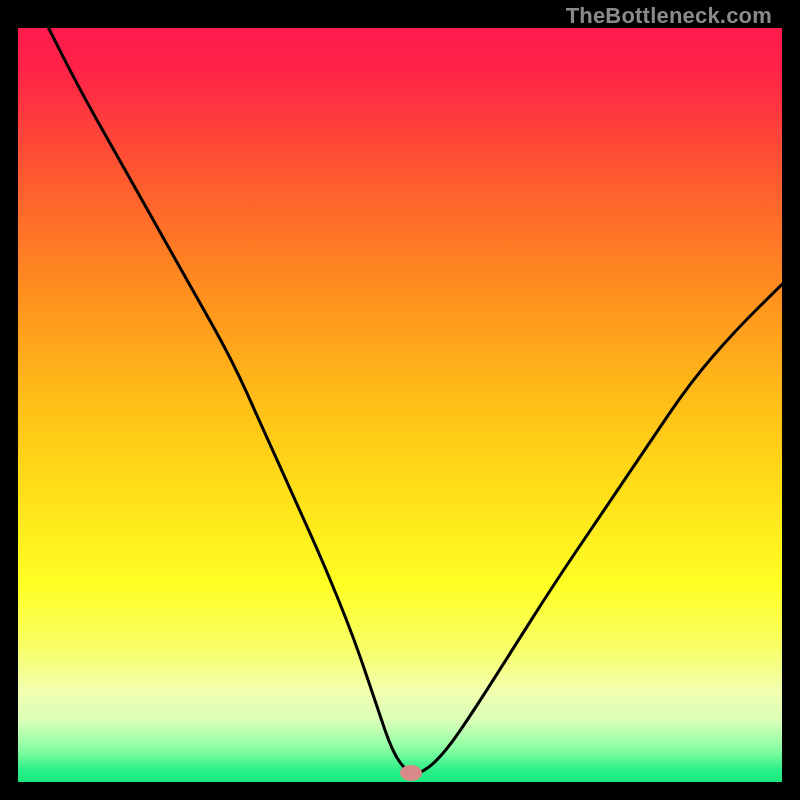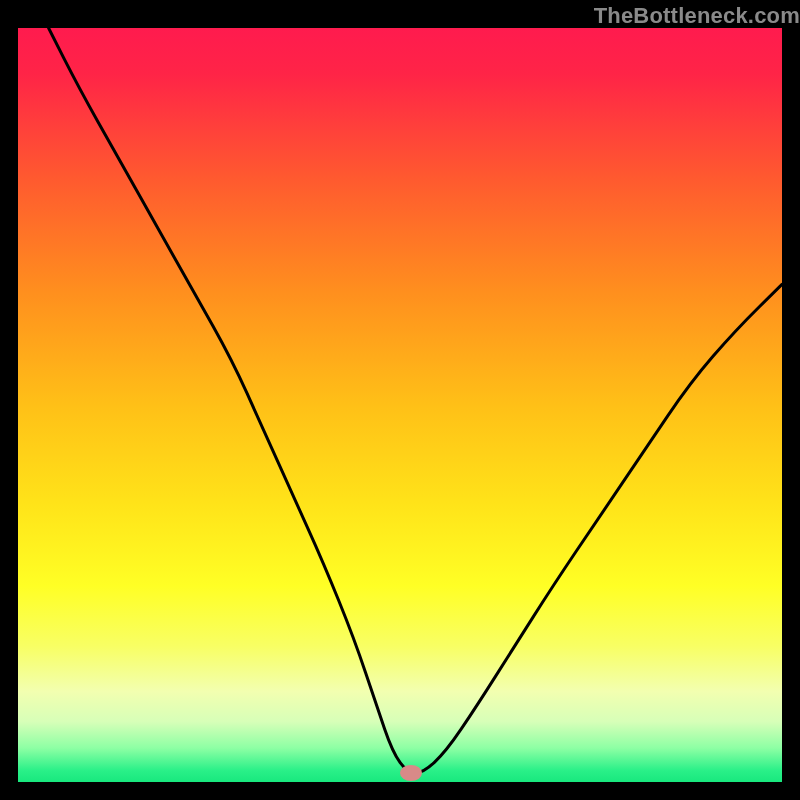--- a/index.html
+++ b/index.html
@@ -12,21 +12,21 @@
   }
   .frame {
     position: relative;
     width: 800px;
     height: 800px;
     background: #000;
   }
   .watermark {
     position: absolute;
     top: 3px;
-    right: 0;
+    right: 28px;
     font-family: Arial, Helvetica, sans-serif;
     font-size: 22px;
     font-weight: 600;
     color: #8a8a8a;
     letter-spacing: 0.2px;
     z-index: 5;
     user-select: none;
   }
   .plot {
     position: absolute;

